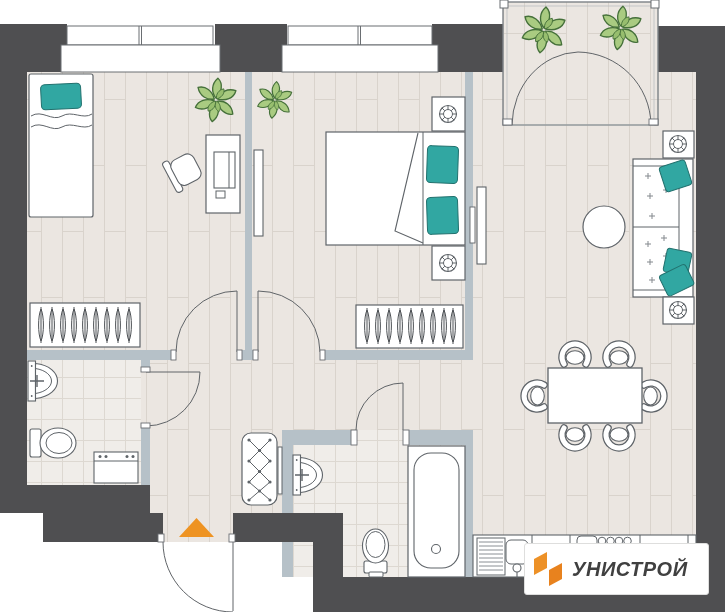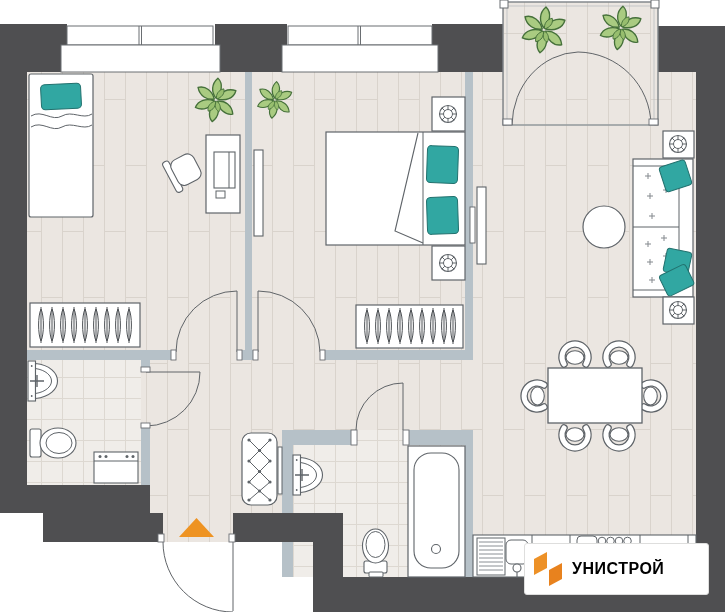--- a/index.html
+++ b/index.html
@@ -2,22 +2,22 @@
 <html><head>
 <meta charset="utf-8">
 <style>
   html,body{margin:0;padding:0;background:#fff;}
   .plan{position:relative;width:725px;height:612px;background:#fff;overflow:hidden;
         font-family:"Liberation Sans",sans-serif;}
   .plan svg.main{position:absolute;left:0;top:0;}
   .logo{position:absolute;left:524px;top:543px;width:185px;height:52px;background:#fff;
         border:1px solid #dededd;border-radius:3px;display:flex;align-items:center;
         gap:8px;padding-left:9px;box-sizing:border-box;}
-  .logo-text{font-weight:700;font-size:16px;color:#000000;letter-spacing:.5px;
-             font-family:"Liberation Sans",sans-serif;}
+  .logo-text{font-weight:700;font-size:20px;color:#404040;letter-spacing:.5px;
+             font-family:"Liberation Sans",sans-serif;font-style:italic;}
 </style>
 </head>
 <body>
 
 <div class="plan">
 <svg class="main" width="725" height="612" viewBox="0 0 725 612">
   <defs>
     <pattern id="plank" width="42" height="132" patternUnits="userSpaceOnUse">
       <rect width="42" height="132" fill="#EBE6E1"></rect>
       <path d="M20.5,0 V132 M41.5,0 V132" stroke="#D9D3CC" stroke-width="1"></path>

